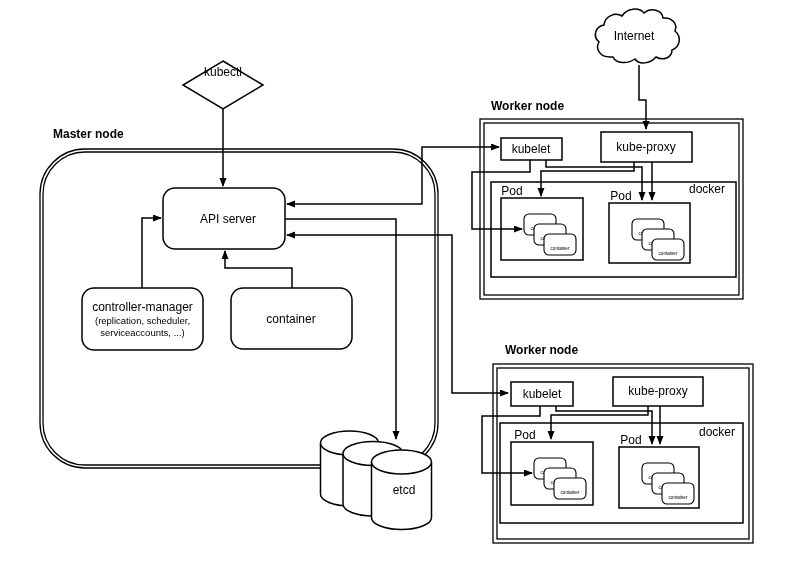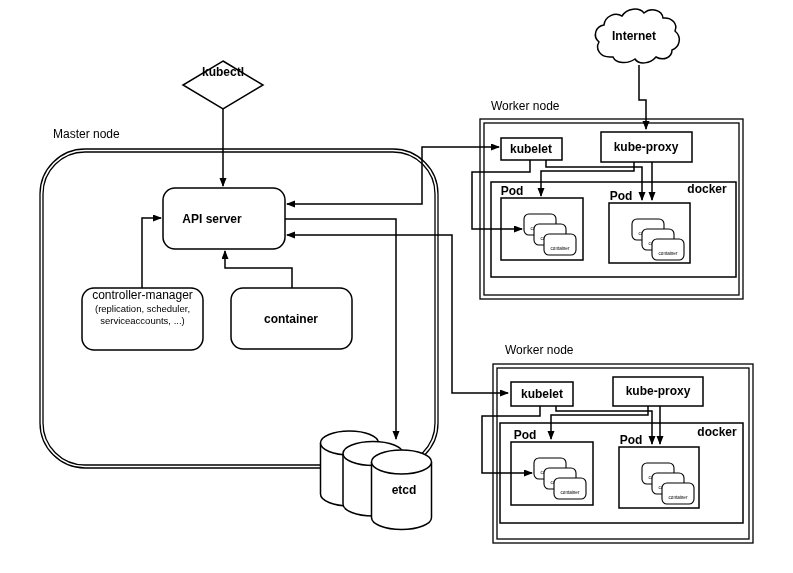--- a/index.html
+++ b/index.html
@@ -6,24 +6,24 @@
   .stage{position:relative;width:793px;height:573px;background:#ffffff;overflow:hidden;
          font-family:"Liberation Sans",sans-serif;color:#000;}
   .stage svg{position:absolute;left:0;top:0;}
   .ln{stroke:#000000;stroke-width:1.5;fill:none;}
   .dbl{stroke:#000000;stroke-width:1.3;fill:none;}
   .wf{fill:#ffffff;}
   .thin{stroke-width:1.1;}
   .edge{stroke:#000000;stroke-width:1.5;fill:none;}
   .ctext{font-family:"Liberation Sans",sans-serif;font-size:4.6px;fill:#000;text-anchor:middle;}
   .lbl{position:absolute;font-size:12px;line-height:13px;white-space:nowrap;}
-  .ctr{transform:translate(-50%,-50%);font-weight:bold;}
-  .bold{font-weight:normal;}
+  .ctr{transform:translate(-50%,-50%);}
+  .bold{font-weight:bold;}
   .cmbox{position:absolute;left:82px;top:288px;width:121px;height:62px;
-         display:flex;flex-direction:column;align-items:center;justify-content:flex-start;}
+         display:flex;flex-direction:column;align-items:center;justify-content:center;}
   .cmbox .t1{font-size:12px;line-height:15px;}
   .cmbox .t2{font-size:9.5px;line-height:12px;}
 </style>
 </head>
 <body>
 
 <div class="stage">
 
 <svg width="793" height="573" viewBox="0 0 793 573">
   <defs>
@@ -122,21 +122,21 @@
 
   <path class="edge" marker-end="url(#arw)" d="M540,406 V416 H482 V473 H532"></path>
   <path class="edge" marker-end="url(#arw)" d="M556,406 V411 H652 V444"></path>
   <path class="edge" marker-end="url(#arw)" d="M648,406 V415 H551 V439"></path>
   <path class="edge" marker-end="url(#arw)" d="M660,406 V444"></path>
 </svg>
 
 <div class="lbl ctr" style="left:634px;top:36px;">Internet</div>
 <div class="lbl ctr" style="left:223px;top:72px;">kubectl</div>
 <div class="lbl bold" style="left:53px;top:128px;">Master node</div>
-<div class="lbl ctr" style="left:212px;top:219px;">API server</div>
+<div class="lbl ctr" style="left:228px;top:219px;">API server</div>
 
 <div class="cmbox">
   <span class="t1">controller-manager</span>
   <span class="t2">(replication, scheduler,</span>
   <span class="t2">serviceaccounts, ...)</span>
 </div>
 
 <div class="lbl ctr" style="left:291px;top:319px;">container</div>
 <div class="lbl ctr" style="left:404px;top:490px;text-align:right;">etcd</div>
 

